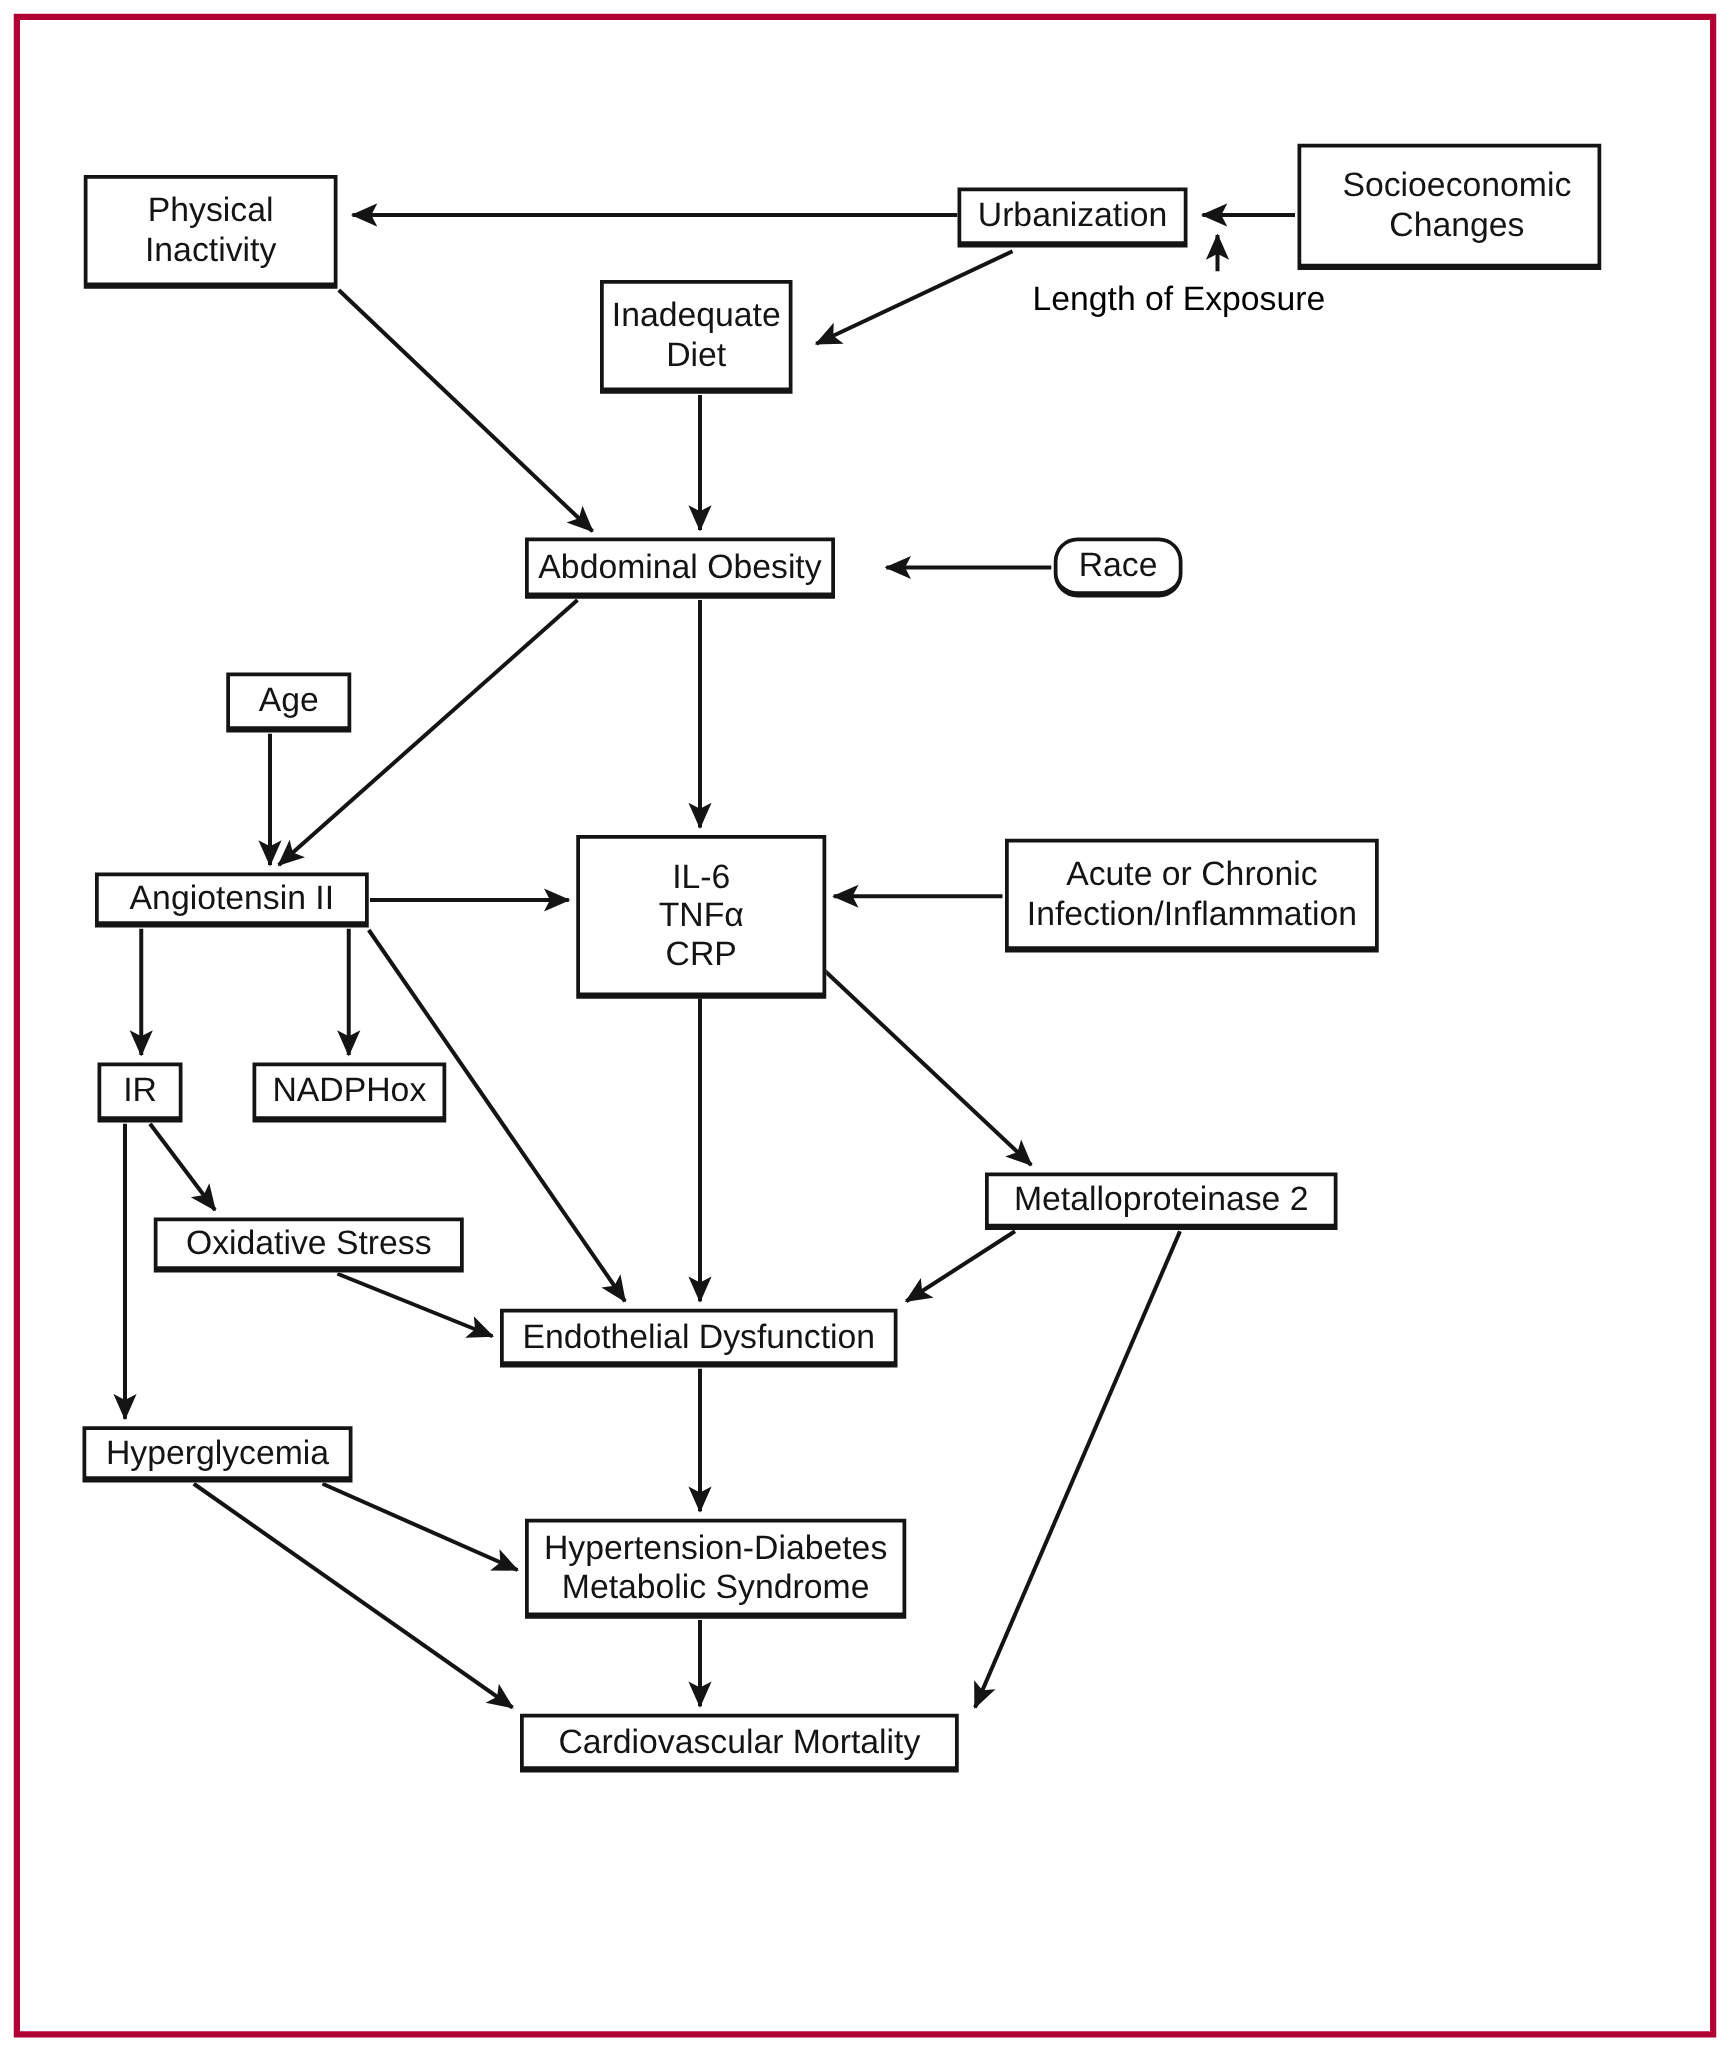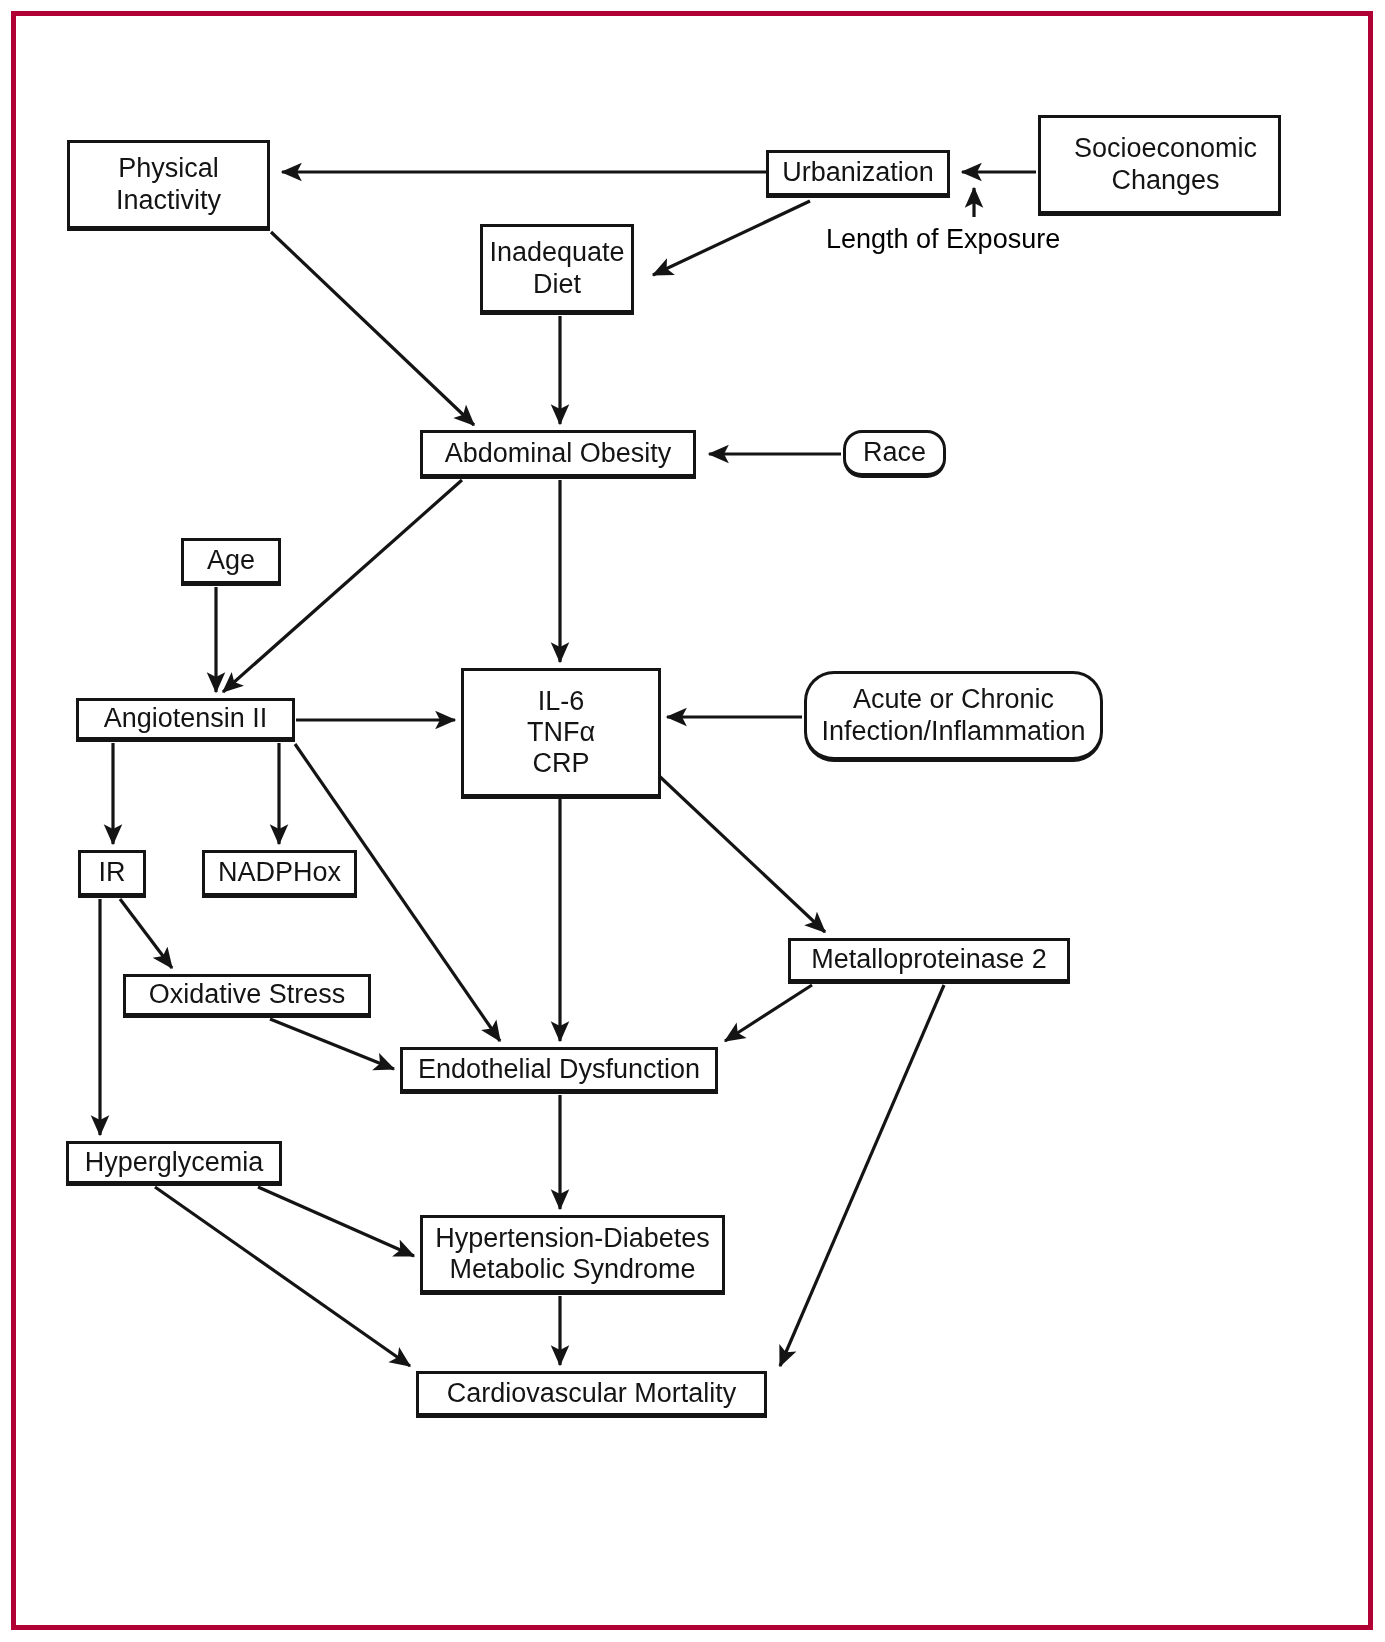--- a/index.html
+++ b/index.html
@@ -106,28 +106,28 @@
       <polyline points="560,1296 560,1365" fill="none" stroke="#141414" stroke-width="3.2" stroke-linecap="butt" marker-end="url(#arrowhead)"></polyline>
     </svg>
   <div id="canvas">
       <div class="node nb" style="left: 67px; top: 140px; width: 203px; height: 91px;">Physical
 Inactivity</div>
       <div class="node nb" style="left: 766px; top: 150px; width: 184px; height: 48px;">Urbanization</div>
       <div class="node nb" style="left: 1038px; top: 115px; width: 243px; height: 101px; padding-left: 12px;">Socioeconomic
 Changes</div>
       <div class="node nb" style="left: 480px; top: 224px; width: 154px; height: 91px;">Inadequate
 Diet</div>
-      <div class="node nb" style="left: 420px; top: 430px; width: 276px; height: 49px;">Abdominal Obesity</div>
+      <div class="node nb" style="left: 420px; top: 430px; width: 248px; height: 49px;">Abdominal Obesity</div>
       <div class="node nb" style="left: 843px; top: 430px; width: 103px; height: 48px; border-radius: 19px;">Race</div>
       <div class="node nb" style="left: 181px; top: 538px; width: 100px; height: 48px;">Age</div>
       <div class="node nb" style="left: 76px; top: 698px; width: 219px; height: 44px;">Angiotensin II</div>
       <div class="node nb" style="left: 461px; top: 668px; width: 200px; height: 131px;">IL-6
 TNFα
 CRP</div>
-      <div class="node nb" style="left: 804px; top: 671px; width: 299px; height: 91px; border-radius: 30px;">Acute or Chronic
+      <div class="node nb" style="left: 804px; top: 671px; width: 299px; height: 91px;">Acute or Chronic
 Infection/Inflammation</div>
       <div class="node nb" style="left: 78px; top: 850px; width: 68px; height: 48px;">IR</div>
       <div class="node nb" style="left: 202px; top: 850px; width: 155px; height: 48px;">NADPHox</div>
       <div class="node nb" style="left: 788px; top: 938px; width: 282px; height: 46px;">Metalloproteinase 2</div>
       <div class="node nb" style="left: 123px; top: 974px; width: 248px; height: 44px;">Oxidative Stress</div>
       <div class="node nb" style="left: 400px; top: 1047px; width: 318px; height: 47px;">Endothelial Dysfunction</div>
       <div class="node nb" style="left: 66px; top: 1141px; width: 216px; height: 45px;">Hyperglycemia</div>
       <div class="node nb" style="left: 420px; top: 1215px; width: 305px; height: 80px;">Hypertension-Diabetes
 Metabolic Syndrome</div>
       <div class="node nb" style="left: 416px; top: 1371px; width: 351px; height: 47px;">Cardiovascular Mortality</div>

